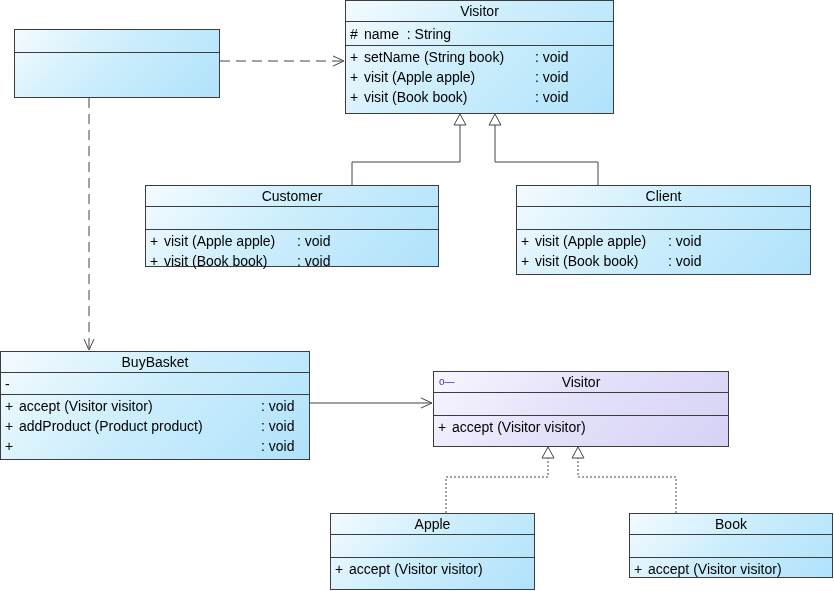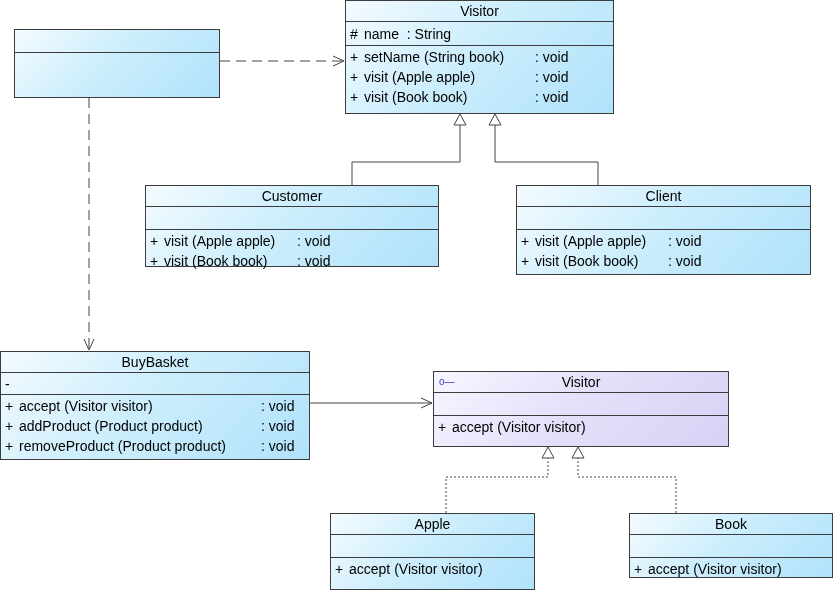--- a/index.html
+++ b/index.html
@@ -84,21 +84,21 @@
 </div>
 
 <div class="cls" style="left:0px;top:351px;width:310px;height:109px;">
   <div class="hdr">BuyBasket</div>
   <div class="attrs" style="padding:1px 0;height:22px;">
     <div class="row"><span class="vis" style="width:10px;">-</span></div>
   </div>
   <div class="ops">
     <div class="row" style="position:relative;"><span class="vis">+</span><span class="sig">accept (Visitor visitor)</span><span class="ret" style="left:260px;">: void</span></div>
     <div class="row" style="position:relative;"><span class="vis">+</span><span class="sig">addProduct (Product product)</span><span class="ret" style="left:260px;">: void</span></div>
-    <div class="row" style="position:relative;"><span class="vis">+</span><span class="sig">removeProduct (Product product)</span><span class="ret" style="left:260px;">: void</span></div>
+    <div class="row" style="position:relative;"><span class="vis">+</span><span class="ret" style="left:260px;">: void</span></div>
   </div>
 </div>
 
 <div class="cls iface" style="left:433px;top:371px;width:296px;height:76px;">
   <div class="hdr">
     <span class="iface-icon">o—</span>
     <span>Visitor</span>
   </div>
   <div class="attrs" style="height:23px;"></div>
   <div class="ops">

